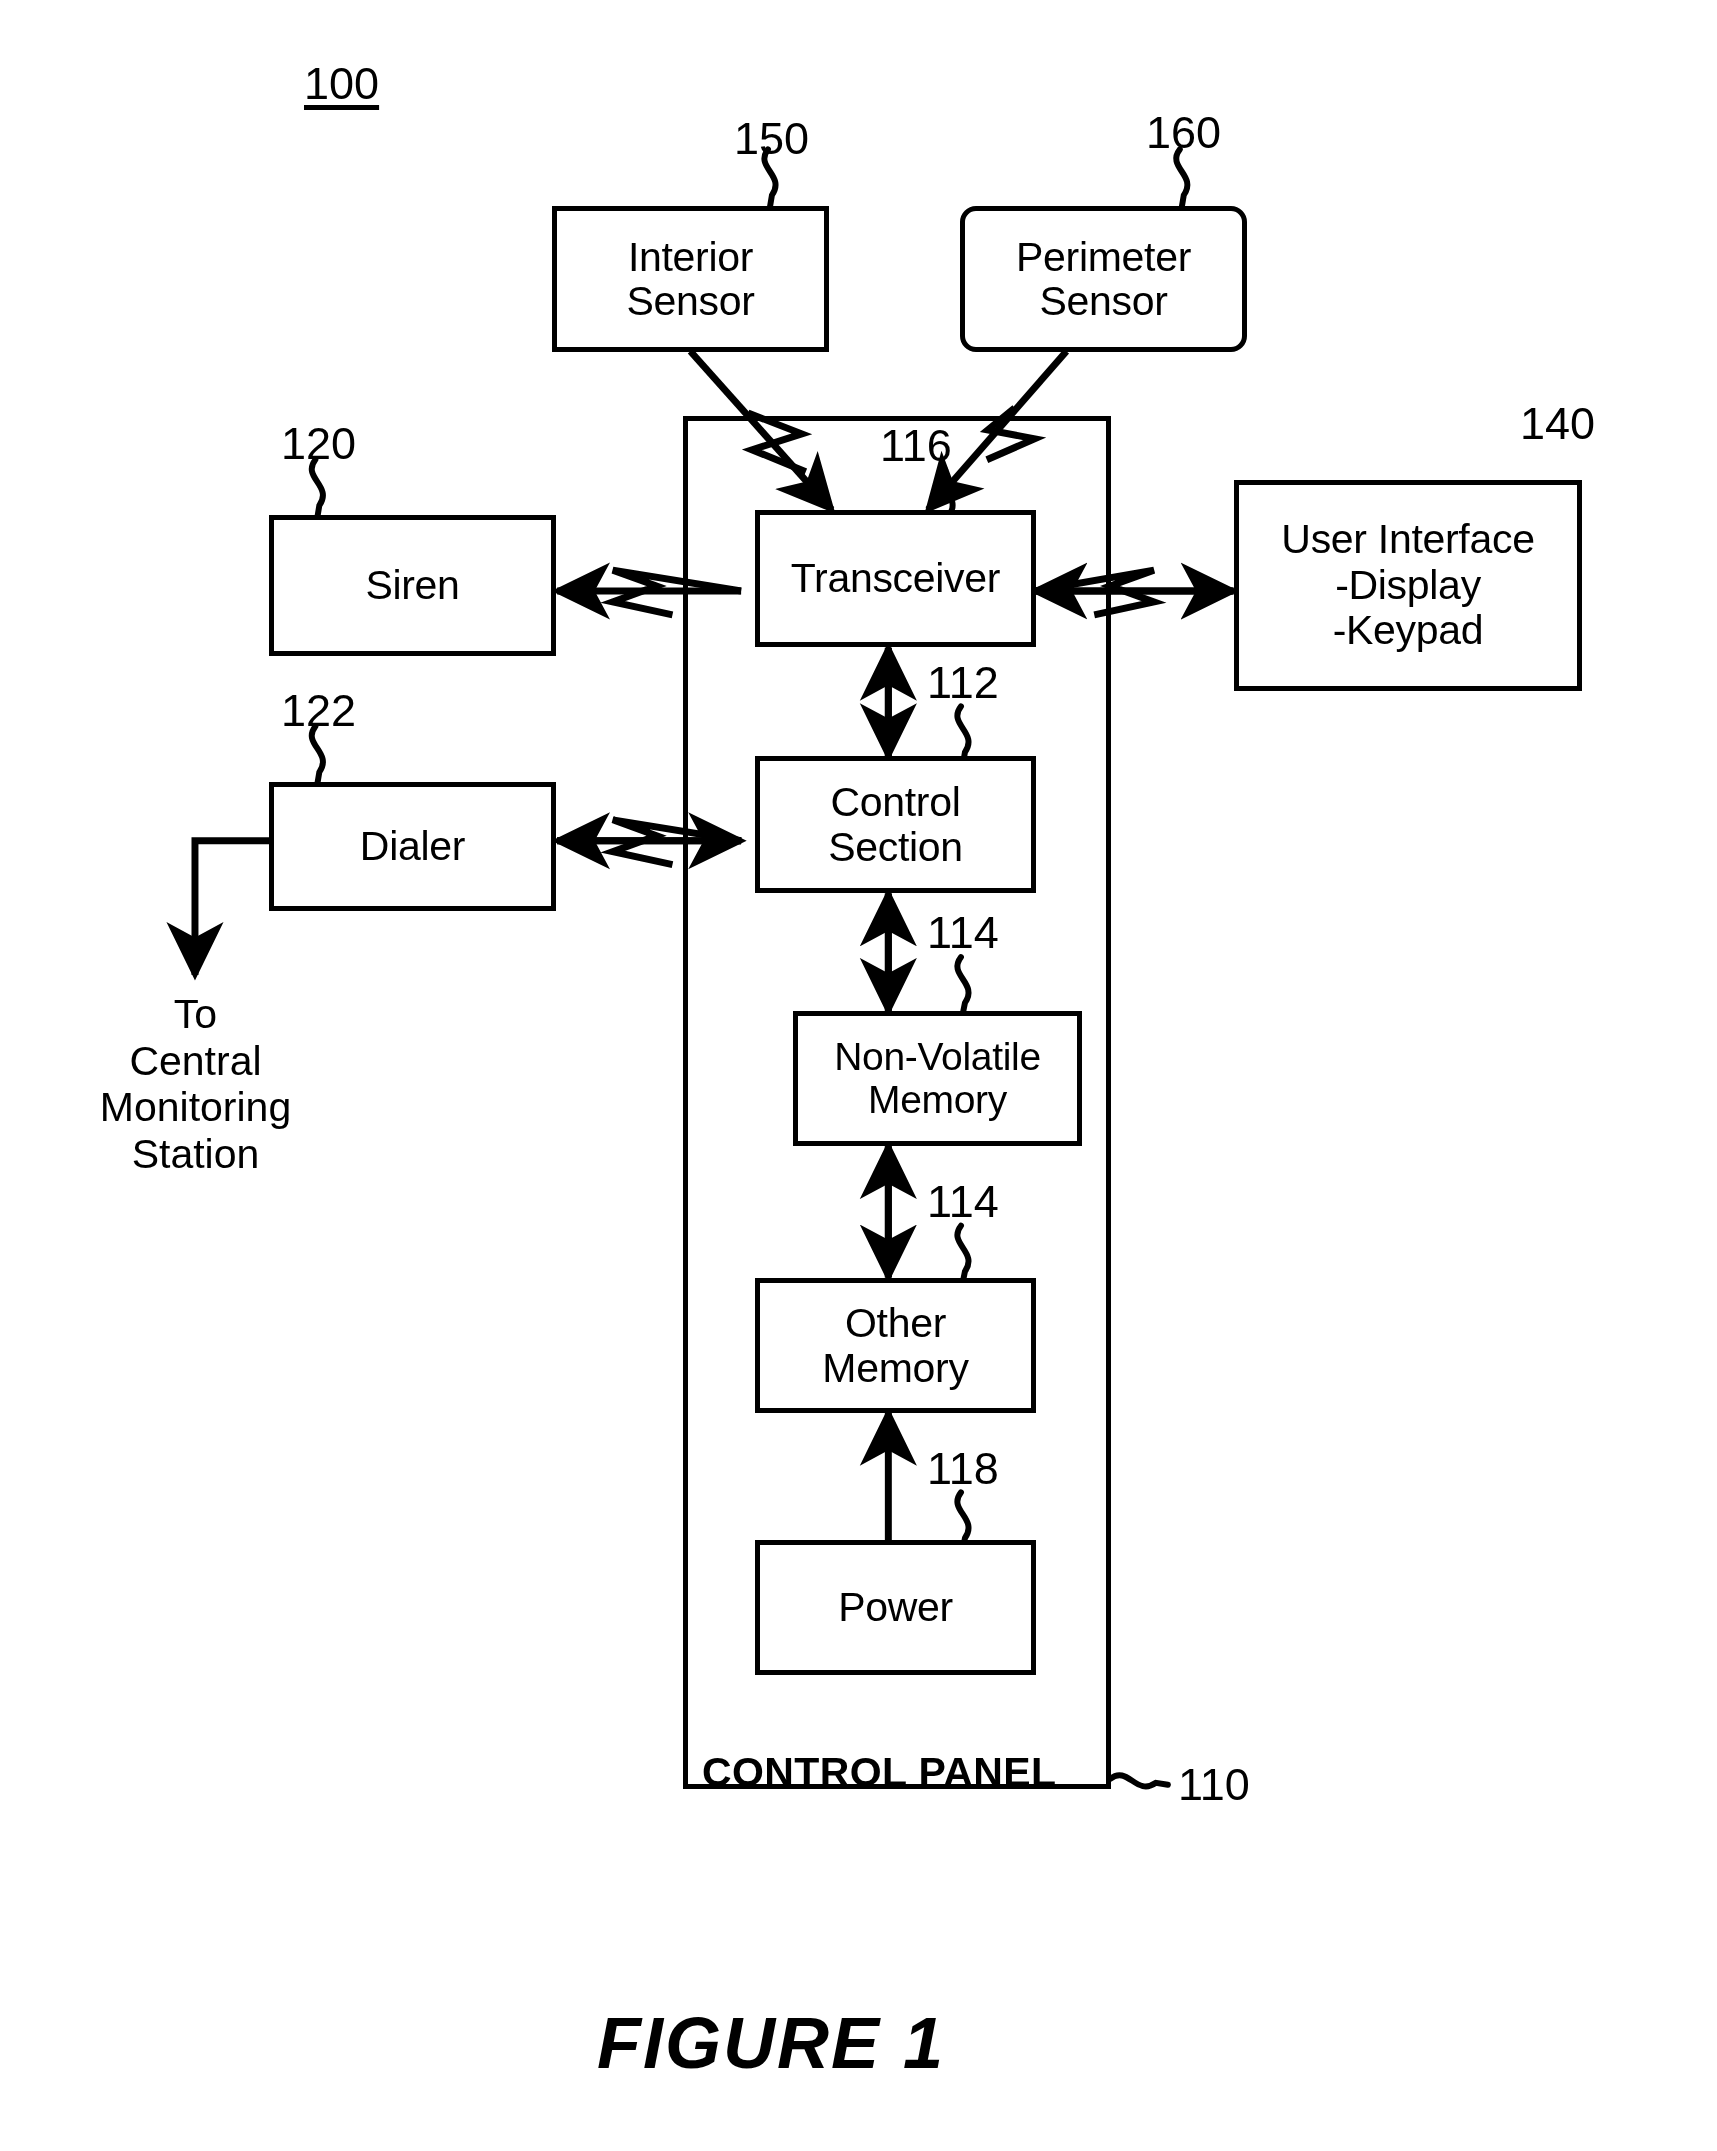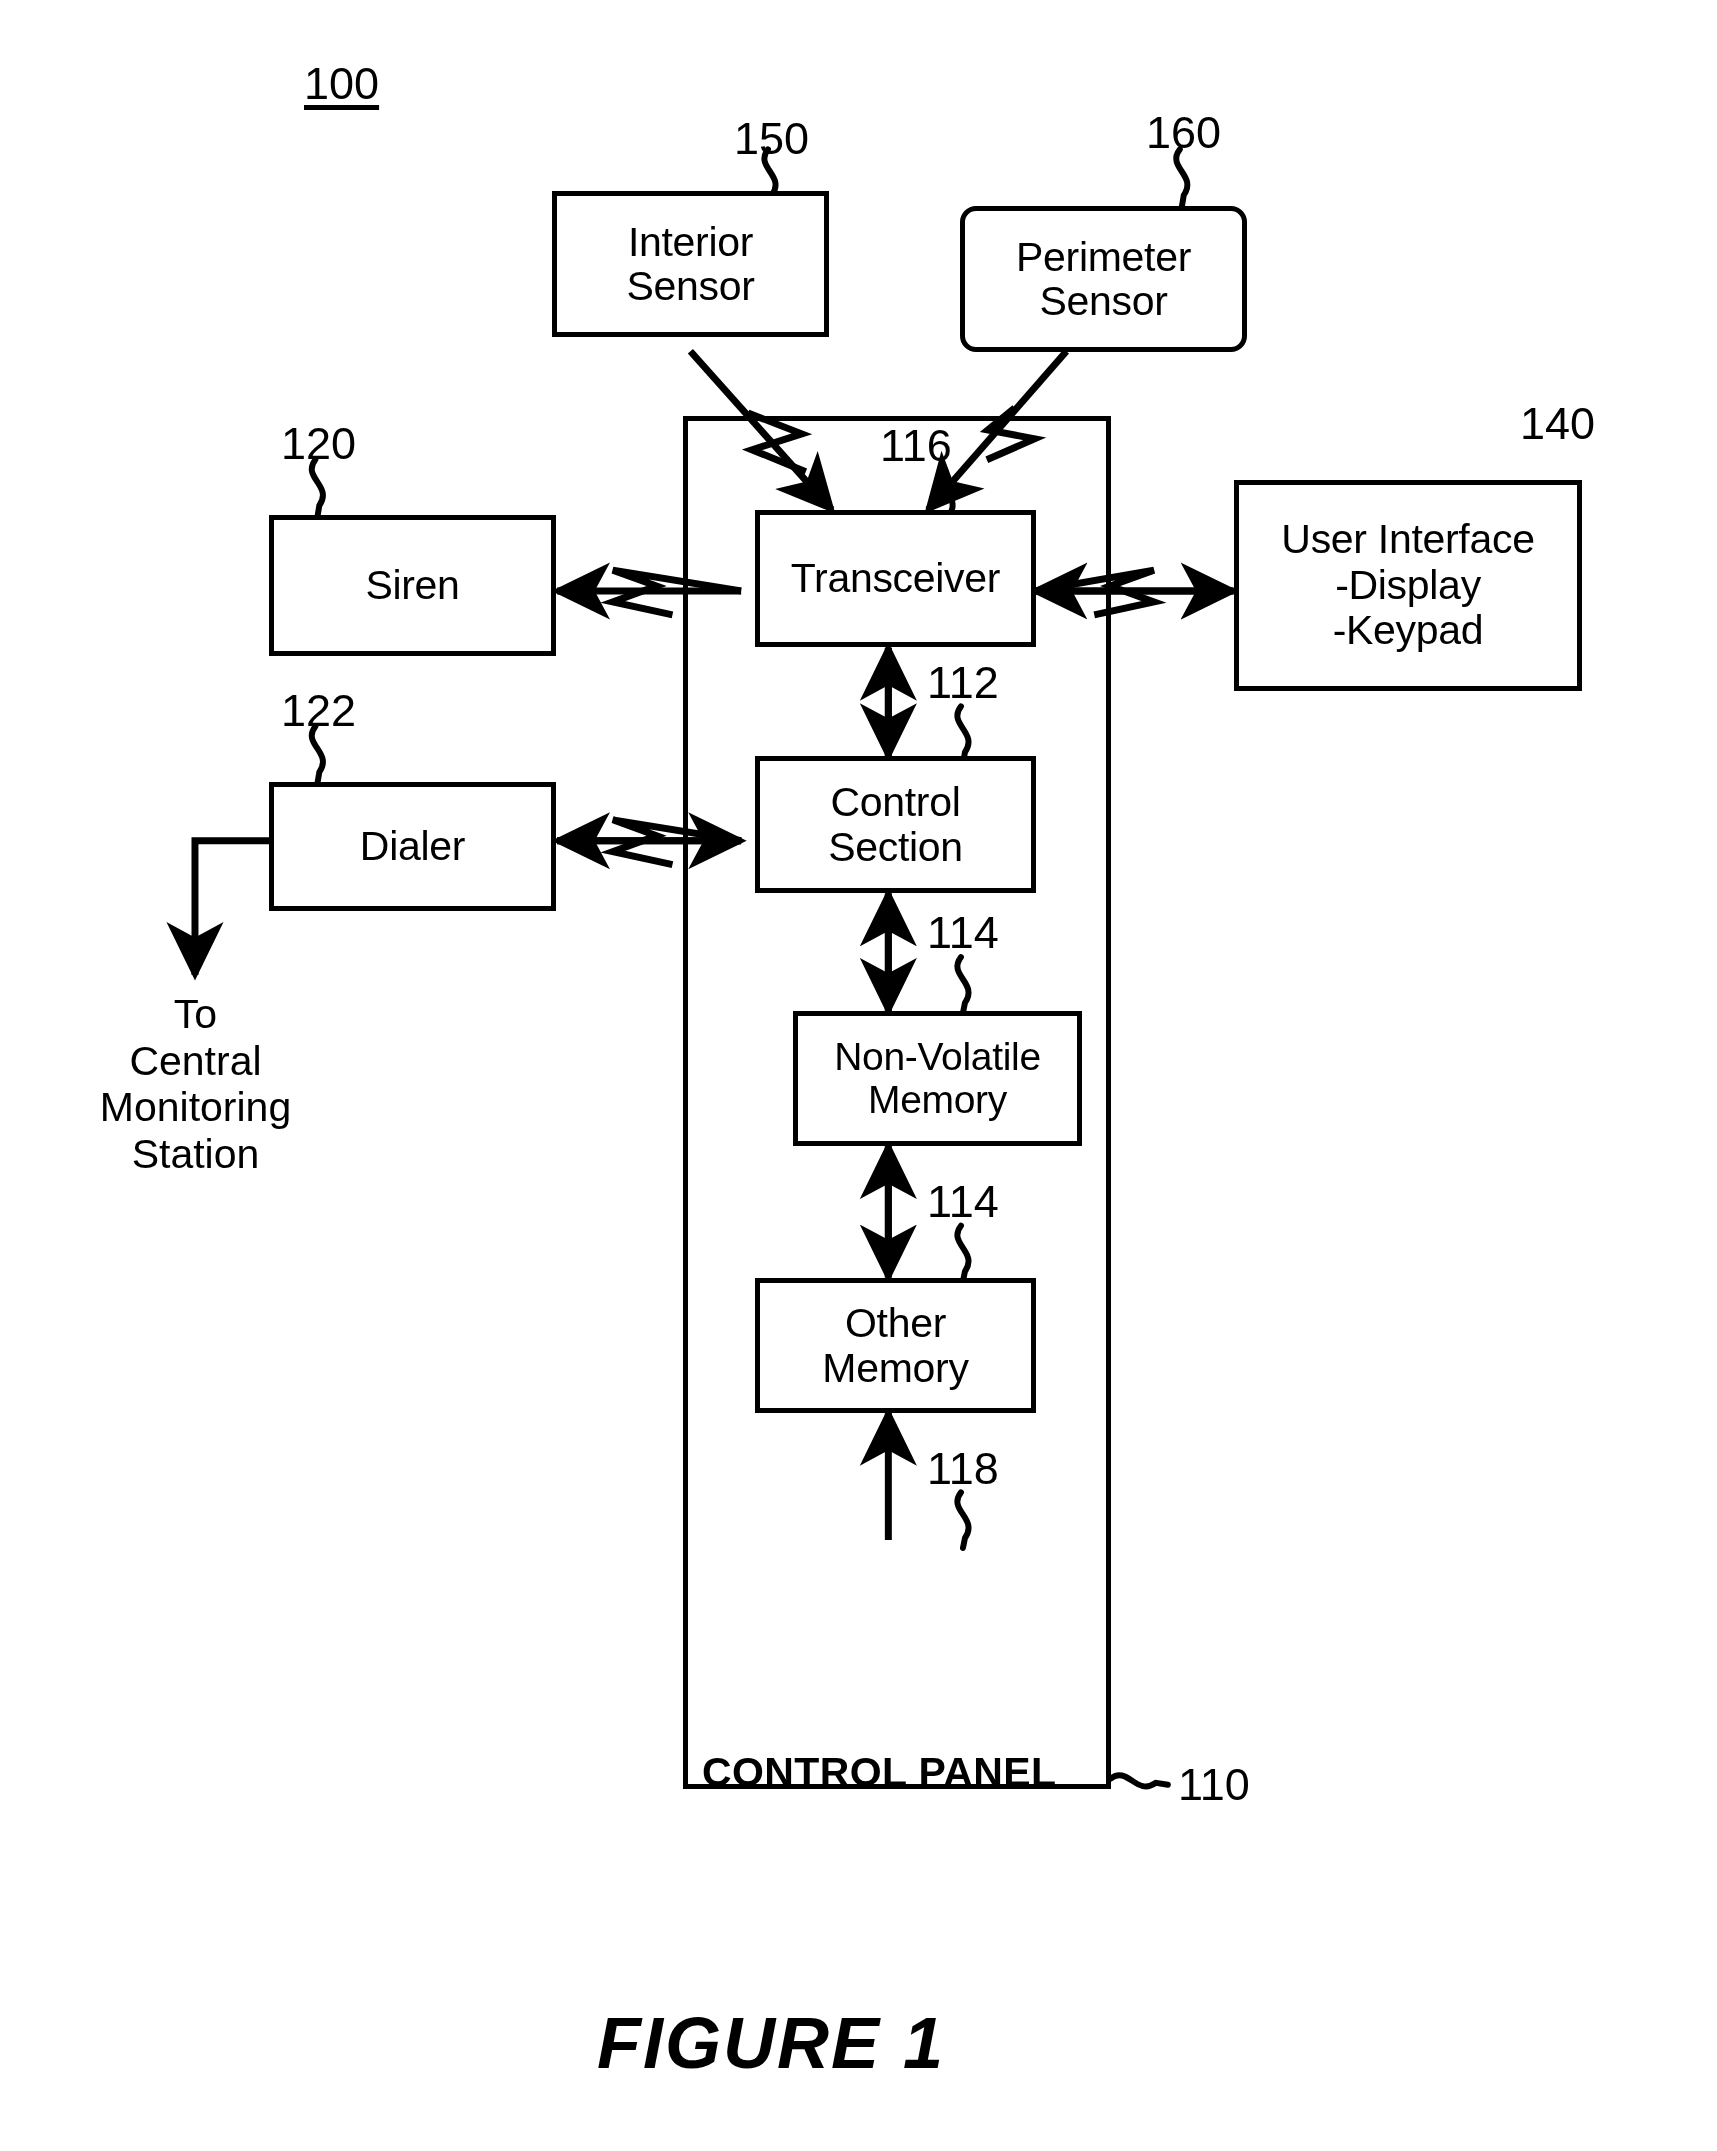--- a/index.html
+++ b/index.html
@@ -153,21 +153,21 @@
       <path d="M966,710 C952,728 984,736 970,756 L968,768"></path>
       <path d="M966,962 C952,980 984,988 970,1008 L968,1018"></path>
       <path d="M966,1232 C952,1250 984,1258 970,1278 L968,1288"></path>
       <path d="M966,1500 C952,1518 984,1526 970,1546 L968,1556"></path>
       <path d="M1116,1788 C1134,1774 1142,1806 1162,1792 L1174,1794"></path>
     </g>
   </svg>
 
   <div class="panel" style="left:683px; top:416px; width:428px; height:1373px;"></div>
 
-  <div class="node" style="left:552px; top:191px; width:277px; height:146px;">
+  <div class="node" style="left:552px; top:206px; width:277px; height:146px;">
     <span>Interior
 Sensor</span>
   </div>
 
   <div class="node" style="left:960px; top:206px; width:287px; height:146px;border-radius:16px;">
     <span>Perimeter
 Sensor</span>
   </div>
 
   <div class="node" style="left:755px; top:510px; width:281px; height:137px;">
@@ -196,20 +196,23 @@
   <div class="node" style="left:793px; top:1011px; width:289px; height:135px; font-size:39px;">
     <span>Non-Volatile
 Memory</span>
   </div>
 
   <div class="node" style="left:755px; top:1278px; width:281px; height:135px;">
     <span>Other
 Memory</span>
   </div>
 
+  <div class="node" style="left:755px; top:1540px; width:281px; height:135px;">
+    <span>Power</span>
+  </div>
 
   <div class="panel-caption" style="left:702px; top:1749px;">CONTROL PANEL</div>
 
   <div class="reflabel underlined" style="left:304px; top:58px;">100</div>
 
   <div class="reflabel" style="left:734px; top:107px;margin-top:6px;">150</div>
 
   <div class="reflabel" style="left:1146px; top:107px;">160</div>
 
   <div class="reflabel" style="left:1520px; top:398px;">140</div>

